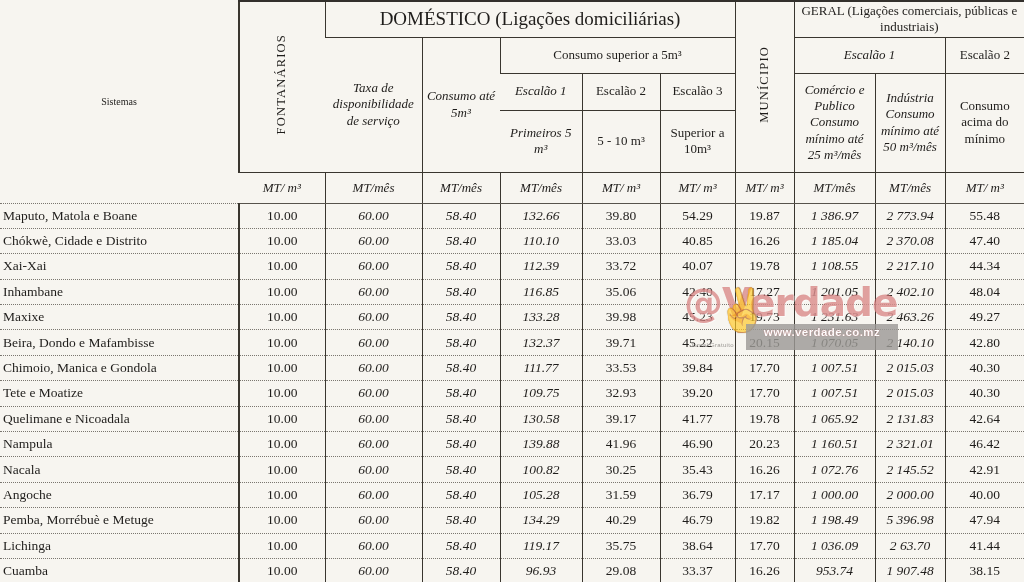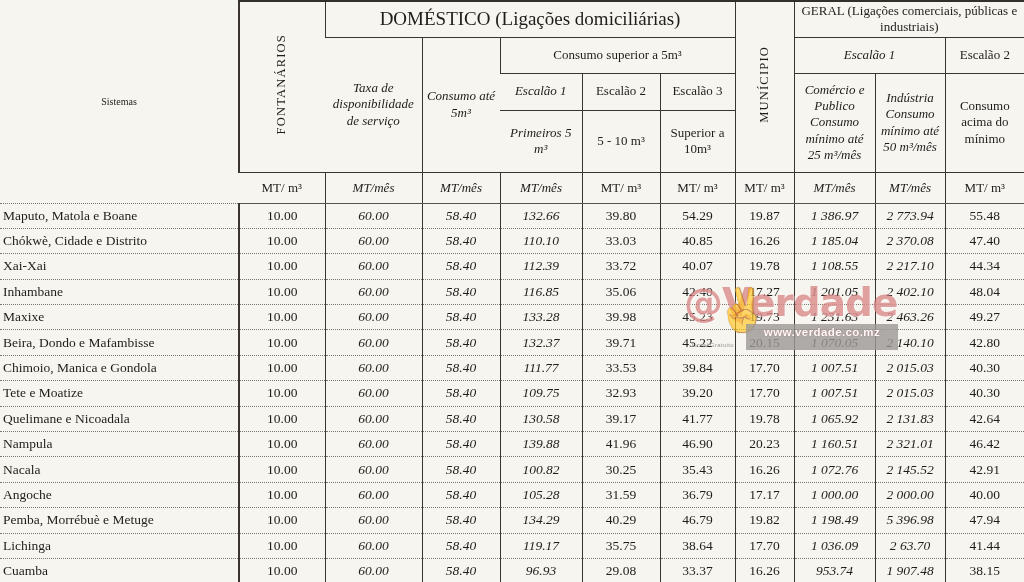--- a/index.html
+++ b/index.html
@@ -56,21 +56,21 @@
   tbody td{
     height:25.4px;
     font-size:13.5px;
     border-bottom:1px dotted #7a766f;
     white-space:nowrap;
   }
   tbody td.sys{
     text-align:left;
   }
   tbody tr:last-child td{border-bottom:2.5px solid #33302c;}
-  tr.units td{border-bottom:1px solid #57534c;}
+  tr.units td{border-bottom:1px solid #57534c;font-style:italic;}
 
   
   .watermark{
     position:absolute;left:684px;top:284px;width:250px;height:74px;
     pointer-events:none;z-index:5;
   }
   .wm-text{
     position:absolute;left:0;top:-4px;
     font-family:"DejaVu Sans","Liberation Sans",sans-serif;
     font-weight:bold;font-size:39px;letter-spacing:-1px;

